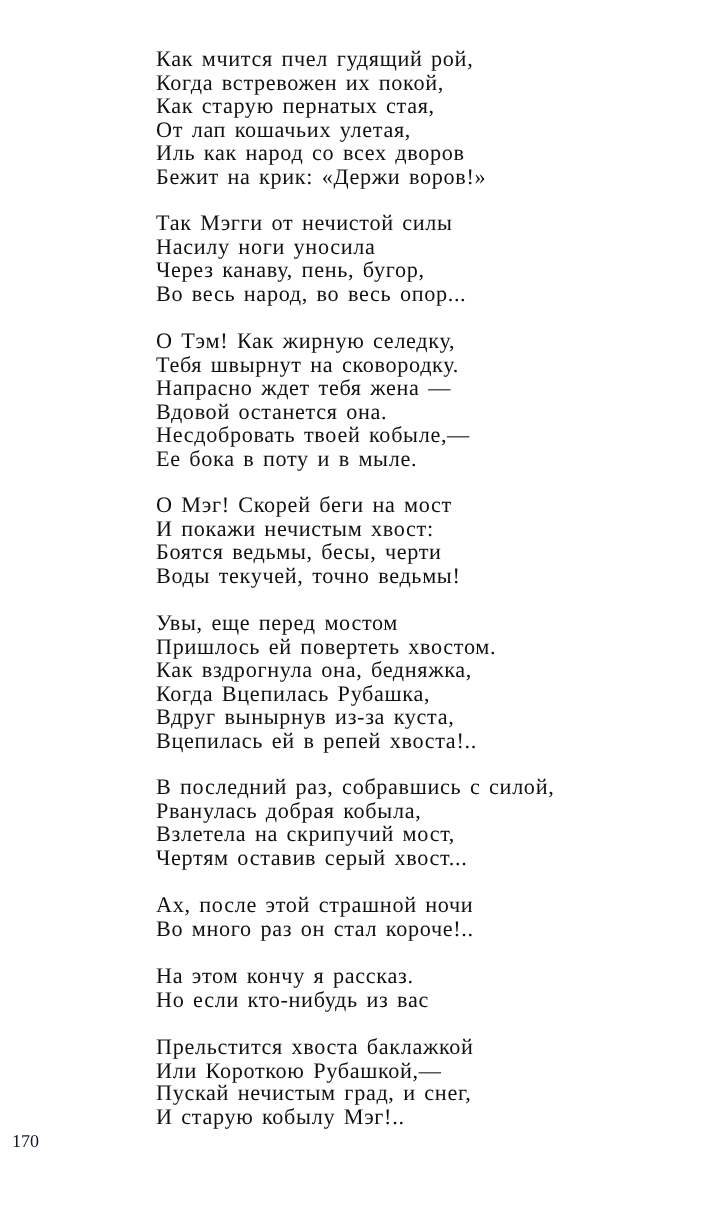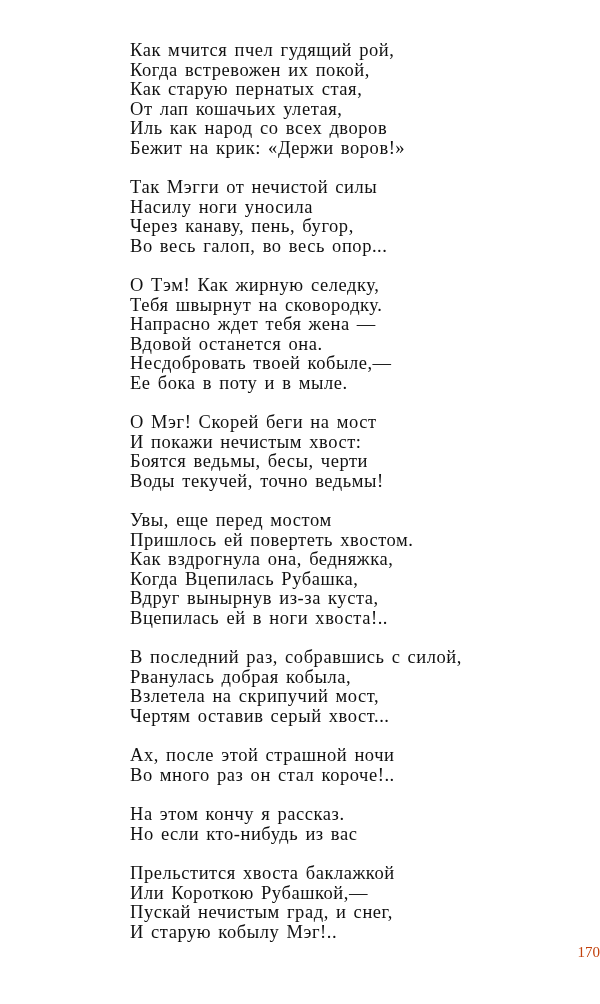--- a/index.html
+++ b/index.html
@@ -9,22 +9,22 @@
       background: #ffffff; color: #111111;
       font-family: "Liberation Serif", "DejaVu Serif", serif;
     }
     .poem { position: absolute; left: 130px; top: 41px; }
     .stanza { margin: 0 0 20px 0; }
     .line {
       display: block; font-size: 18.5px; line-height: 19.5px; height: 19.5px;
       white-space: nowrap; letter-spacing: 0.55px; word-spacing: 2px;
     }
     .page-number {
-      position: absolute; left: 0; width: 600px; top: 944px; text-align: right;
-      font-size: 15px; font-family: "Liberation Serif", serif; color: #c2410c;
+      position: absolute; left: 0; width: 600px; top: 944px; text-align: left;
+      font-size: 15px; font-family: "Liberation Serif", serif; color: #0f172a;
       padding-left: 10px; box-sizing: border-box;
     }
   </style>
 </head>
 <body>
 
 <div class="page">
   <div class="poem">
 
     <div class="stanza">
@@ -33,21 +33,21 @@
       <span class="line">Как старую пернатых стая,</span>
       <span class="line">От лап кошачьих улетая,</span>
       <span class="line">Иль как народ со всех дворов</span>
       <span class="line">Бежит на крик: «Держи воров!»</span>
     </div>
 
     <div class="stanza">
       <span class="line">Так Мэгги от нечистой силы</span>
       <span class="line">Насилу ноги уносила</span>
       <span class="line">Через канаву, пень, бугор,</span>
-      <span class="line">Во весь галоп, во весь опор...</span>
+      <span class="line">Во весь народ, во весь опор...</span>
     </div>
 
     <div class="stanza">
       <span class="line">О Тэм! Как жирную селедку,</span>
       <span class="line">Тебя швырнут на сковородку.</span>
       <span class="line">Напрасно ждет тебя жена —</span>
       <span class="line">Вдовой останется она.</span>
       <span class="line">Несдобровать твоей кобыле,—</span>
       <span class="line">Ее бока в поту и в мыле.</span>
     </div>
@@ -58,21 +58,21 @@
       <span class="line">Боятся ведьмы, бесы, черти</span>
       <span class="line">Воды текучей, точно ведьмы!</span>
     </div>
 
     <div class="stanza">
       <span class="line">Увы, еще перед мостом</span>
       <span class="line">Пришлось ей повертеть хвостом.</span>
       <span class="line">Как вздрогнула она, бедняжка,</span>
       <span class="line">Когда Вцепилась Рубашка,</span>
       <span class="line">Вдруг вынырнув из-за куста,</span>
-      <span class="line">Вцепилась ей в ноги хвоста!..</span>
+      <span class="line">Вцепилась ей в репей хвоста!..</span>
     </div>
 
     <div class="stanza">
       <span class="line">В последний раз, собравшись с силой,</span>
       <span class="line">Рванулась добрая кобыла,</span>
       <span class="line">Взлетела на скрипучий мост,</span>
       <span class="line">Чертям оставив серый хвост...</span>
     </div>
 
     <div class="stanza">

